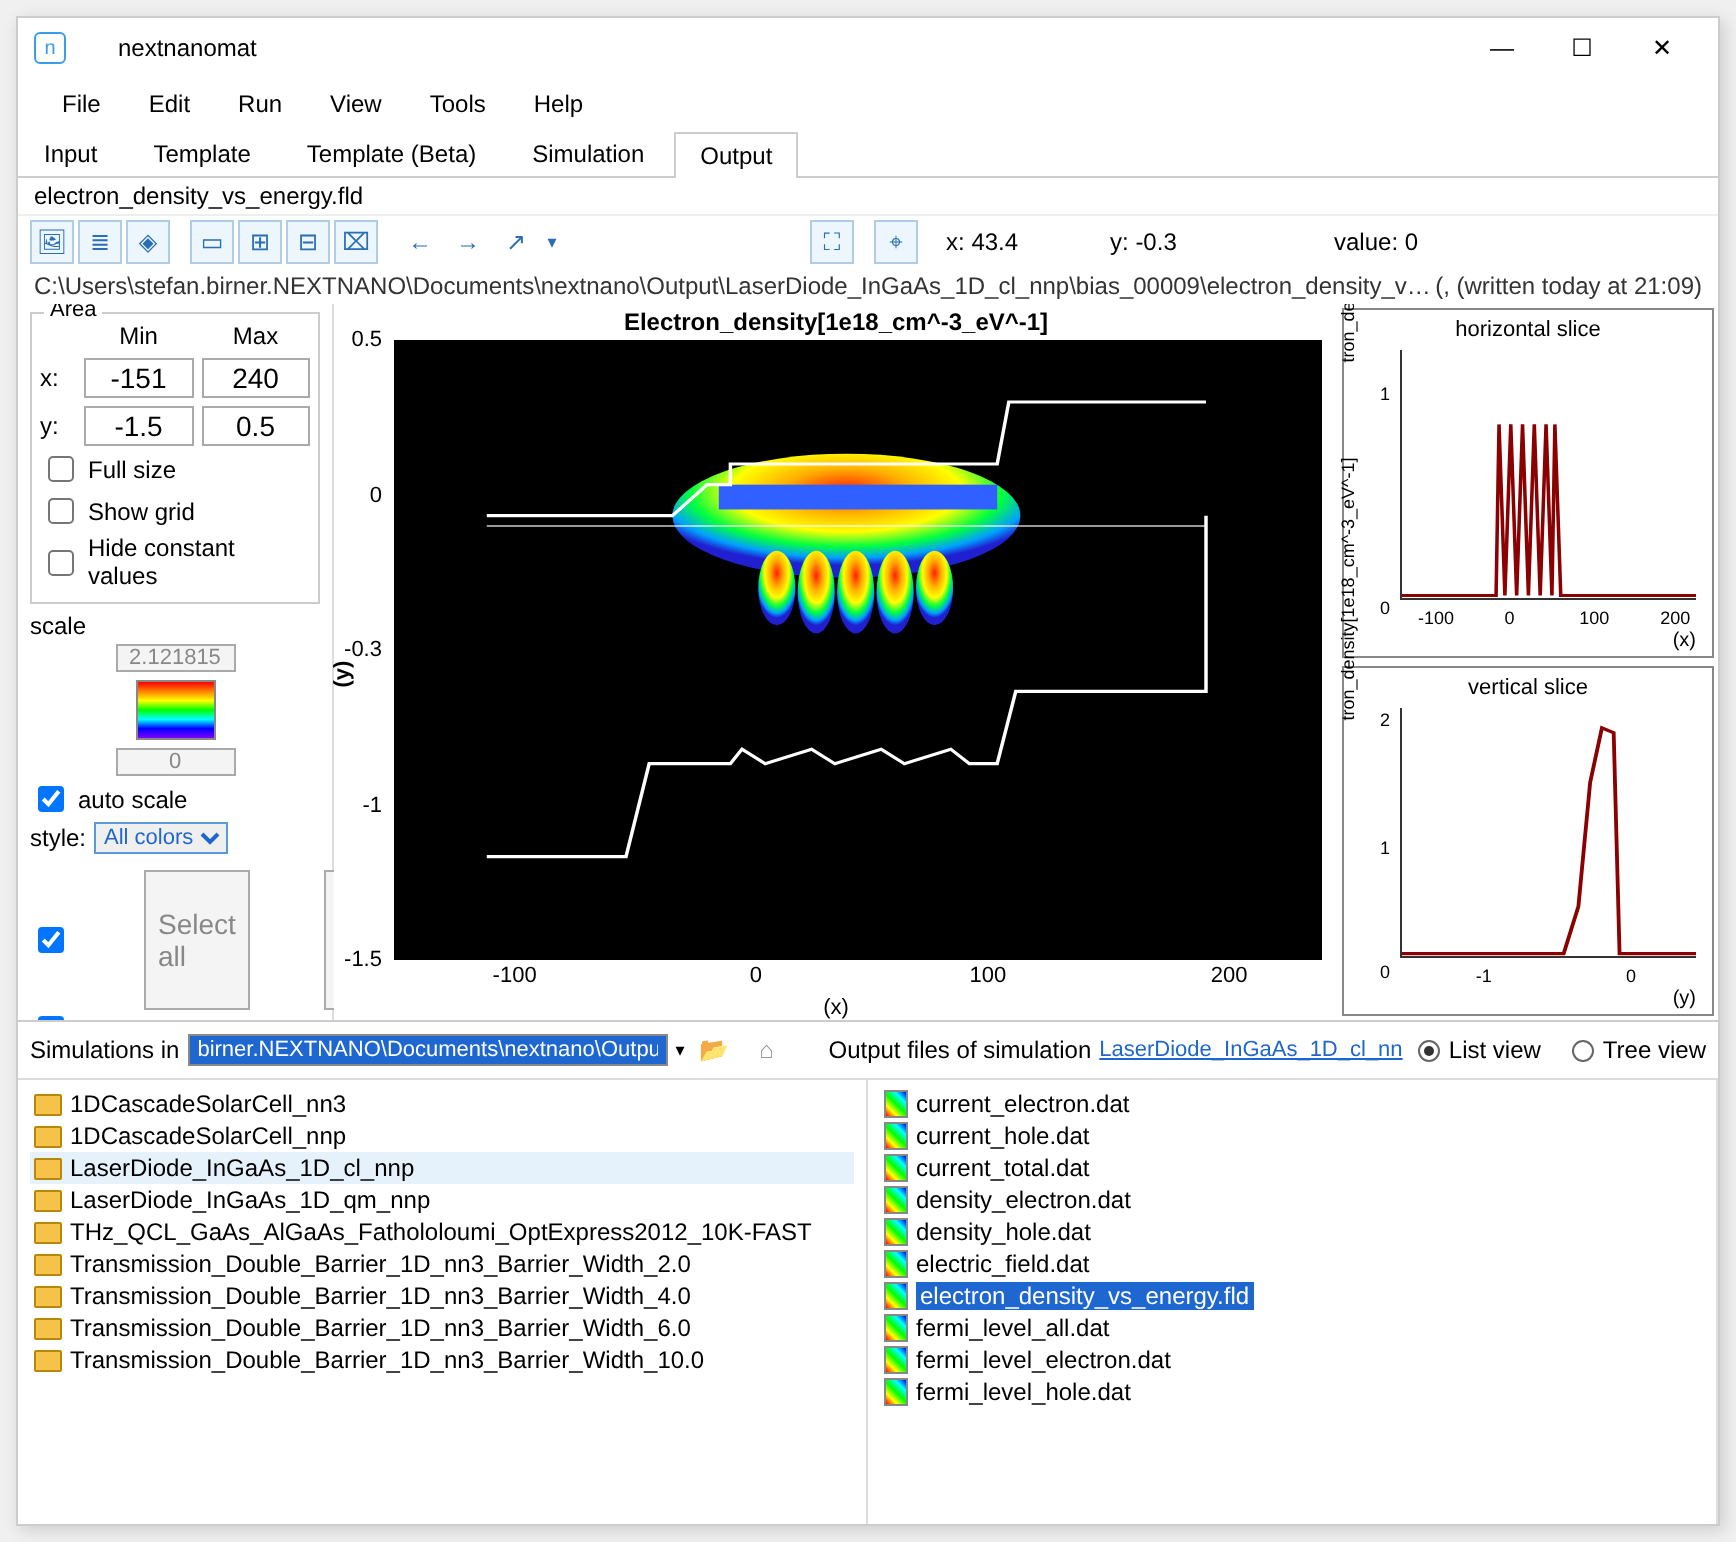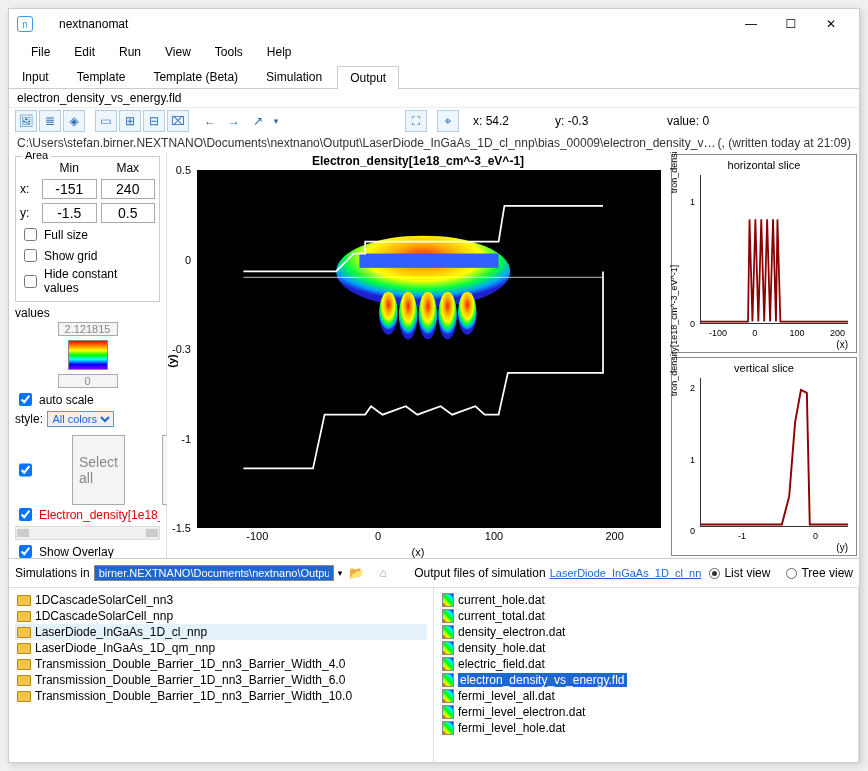--- a/index.html
+++ b/index.html
@@ -22,21 +22,21 @@
 .pathrow { padding: 2px 8px; font-size: 11px; color: #333; display:flex; }
 .content { flex: 1; display: flex; overflow: hidden; }
 .left-panel { width: 158px; border-right: 1px solid #ddd; padding: 4px 6px; font-size:11px; }
 .group { border: 1px solid #ccc; padding: 4px; margin-bottom: 4px; position:relative; }
 .group-title { position:absolute; top:-8px; left:6px; background:#fff; padding:0 3px; font-size:11px;}
 .minmax { display:grid; grid-template-columns: 18px 1fr 1fr; gap:4px; align-items:center; font-size:11px;}
 .minmax input { width:100%; text-align:center; border:1px solid #aaa; padding:1px; font-size:14px;}
 .chk { display:flex; align-items:center; gap:4px; margin:2px 0; font-size:11px;}
 .colorbar { width:40px; height:30px; margin:4px auto; background: linear-gradient(to bottom, #ff0000, #ff8000, #ffff00, #00ff00, #00ffff, #0000ff, #8000ff); border:1px solid #888;}
 .num-disp { width:60px; margin:2px auto; text-align:center; border:1px solid #aaa; background:#f4f4f4; color:#888; font-size:11px;}
-select { font-size:11px;text-align:right; }
+select { font-size:11px; }
 .btn-sm { border:1px solid #aaa; background:#f4f4f4; padding:18px 6px; font-size:14px; color:#888;margin-left:33px;}
 .ser-row { display:flex; align-items:center; gap:4px; font-size:11px; overflow:hidden; white-space:nowrap;}
 .ser-row .red { color:#d00; }
 .hscroll { height:14px; background:#f0f0f0; border:1px solid #ddd; margin:2px 0; position:relative;}
 .hscroll::before, .hscroll::after { content:''; position:absolute; top:2px; width:12px; height:8px; background:#ccc;}
 .hscroll::before{left:1px;} .hscroll::after{right:1px;}
 .main-plot { flex:1; position:relative; background:#fff; }
 .plot-area { position:absolute; left:30px; top:18px; right:8px; bottom:30px; background:#000; }
 .plot-title { position:absolute; top:2px; left:0; right:0; text-align:center; font-weight:bold; font-size:12px;}
 .y-ticks { position:absolute; left:0; top:18px; bottom:30px; width:28px; }
@@ -46,21 +46,21 @@
 .axis-lbl-x { position:absolute; bottom:0; left:0; right:0; text-align:center; font-size:11px;}
 .axis-lbl-y { position:absolute; left:-2px; top:50%; transform:rotate(-90deg); font-size:11px; font-weight:bold;}
 .right-plots { width:190px; display:flex; flex-direction:column; gap:4px; padding:2px; }
 .miniplot { flex:1; border:1px solid #888; position:relative; background:#fff;}
 .miniplot .mtitle { position:absolute; top:4px; left:0; right:0; text-align:center; font-size:11px;}
 .miniplot .my-lbl { position:absolute; left:2px; top:50%; transform:rotate(-90deg) translateX(50%); transform-origin:left; font-size:9px; white-space:nowrap;}
 .miniplot .mx-lbl { position:absolute; bottom:2px; right:8px; font-size:10px;}
 .miniplot .inner { position:absolute; left:28px; top:20px; right:8px; bottom:28px; border-left:1px solid #333; border-bottom:1px solid #333;}
 .miniplot .mxt { position:absolute; bottom:14px; font-size:9px; transform:translateX(-50%);}
 .miniplot .myt { position:absolute; left:18px; font-size:9px; transform:translateY(-50%);}
-.bottom { height:204px; border-top:1px solid #ccc; display:flex; flex-direction:column;}
+.bottom { height:252px; border-top:1px solid #ccc; display:flex; flex-direction:column;}
 .bottom-hdr { display:flex; align-items:center; padding:3px 6px; gap:4px; border-bottom:1px solid #ddd;}
 .bottom-hdr input.path { flex:0 0 240px; background:#1e66d0; color:#fff; border:1px solid #888; padding:1px 4px; font-size:11px;}
 .link { color:#1e66d0; text-decoration:underline; cursor:pointer; font-size:11px;}
 .bottom-body { flex:1; display:flex; overflow:hidden;}
 .tree, .files { flex:1; overflow:auto; padding:4px 6px; border-right:1px solid #ddd; font-size:11px;}
 .tree-item, .file-item { display:flex; align-items:center; gap:4px; padding:1px 2px; white-space:nowrap;}
 .file-item.sel span:last-child { background:#1e66d0; color:#fff; padding:0 2px;}
 .folder-ico { width:14px; height:11px; background:#f7c24a; border:1px solid #b8860b; border-radius:1px; flex-shrink:0;}
 .file-ico { width:12px; height:14px; background:linear-gradient(45deg,#f00,#ff0,#0f0,#0ff,#00f); border:1px solid #888; flex-shrink:0;}
 .radio { width:11px; height:11px; border:1px solid #666; border-radius:50%; display:inline-flex; align-items:center; justify-content:center;}
@@ -110,21 +110,21 @@
     <span class="tbtn">⌧</span>
     <span style="width:6px"></span>
     <span class="tbtn plain">←</span>
     <span class="tbtn plain">→</span>
     <span class="tbtn plain">↗</span>
     <span class="tbtn plain" style="width:10px;font-size:9px">▾</span>
     <span style="flex:0 0 120px"></span>
     <span class="tbtn">⛶</span>
     <span style="width:6px"></span>
     <span class="tbtn">⌖</span>
-    <span class="coord"><span>x:</span> <span>54.2</span></span>
+    <span class="coord"><span>x:</span> <span>43.4</span></span>
     <span class="coord" style="min-width:110px"><span>y:</span> <span>-0.3</span></span>
     <span class="coord" style="min-width:90px"><span>value:</span> <span>0</span></span>
   </div>
 
   <div class="pathrow">
     <span style="flex:1; overflow:hidden; text-overflow:ellipsis; white-space:nowrap;">C:\Users\stefan.birner.NEXTNANO\Documents\nextnano\Output\LaserDiode_InGaAs_1D_cl_nnp\bias_00009\electron_density_vs_energy.fld</span>
     <span>(, (written today at 21:09)</span>
   </div>
 
   <div class="content">
@@ -149,21 +149,21 @@
         <label class="chk">
             <input type="checkbox" style="">
             <span>Show grid</span>
           </label>
         <label class="chk">
             <input type="checkbox" style="">
             <span>Hide constant values</span>
           </label>
       </div>
 
-      <div>values</div>
+      <div>scale</div>
       <div class="num-disp">2.121815</div>
       <div class="colorbar"></div>
       <div class="num-disp">0</div>
       <label class="chk">
           <input type="checkbox" checked="" style="">
           <span>auto scale</span>
         </label>
       <div class="chk">
         <span>style:</span>
         <select style="color:#1e66d0;border:1px solid #5a9bd5;"><option>All colors</option></select>
@@ -301,34 +301,46 @@
           <div class="tree-item" style="background: rgb(229, 241, 251);">
             <span class="folder-ico"></span>
             <span>LaserDiode_InGaAs_1D_cl_nnp</span>
           </div>
           <div class="tree-item">
             <span class="folder-ico"></span>
             <span>LaserDiode_InGaAs_1D_qm_nnp</span>
           </div>
           <div class="tree-item">
             <span class="folder-ico"></span>
+            <span>THz_QCL_GaAs_AlGaAs_Fathololoumi_OptExpress2012_10K-FAST</span>
+          </div>
+          <div class="tree-item">
+            <span class="folder-ico"></span>
+            <span>Transmission_Double_Barrier_1D_nn3_Barrier_Width_2.0</span>
+          </div>
+          <div class="tree-item">
+            <span class="folder-ico"></span>
             <span>Transmission_Double_Barrier_1D_nn3_Barrier_Width_4.0</span>
           </div>
           <div class="tree-item">
             <span class="folder-ico"></span>
             <span>Transmission_Double_Barrier_1D_nn3_Barrier_Width_6.0</span>
           </div>
           <div class="tree-item">
             <span class="folder-ico"></span>
             <span>Transmission_Double_Barrier_1D_nn3_Barrier_Width_10.0</span>
           </div>
         </div>
       <div class="files" id="file-list">
           <div class="file-item">
             <span class="file-ico"></span>
+            <span>current_electron.dat</span>
+          </div>
+          <div class="file-item">
+            <span class="file-ico"></span>
             <span>current_hole.dat</span>
           </div>
           <div class="file-item">
             <span class="file-ico"></span>
             <span>current_total.dat</span>
           </div>
           <div class="file-item">
             <span class="file-ico"></span>
             <span>density_electron.dat</span>
           </div>

